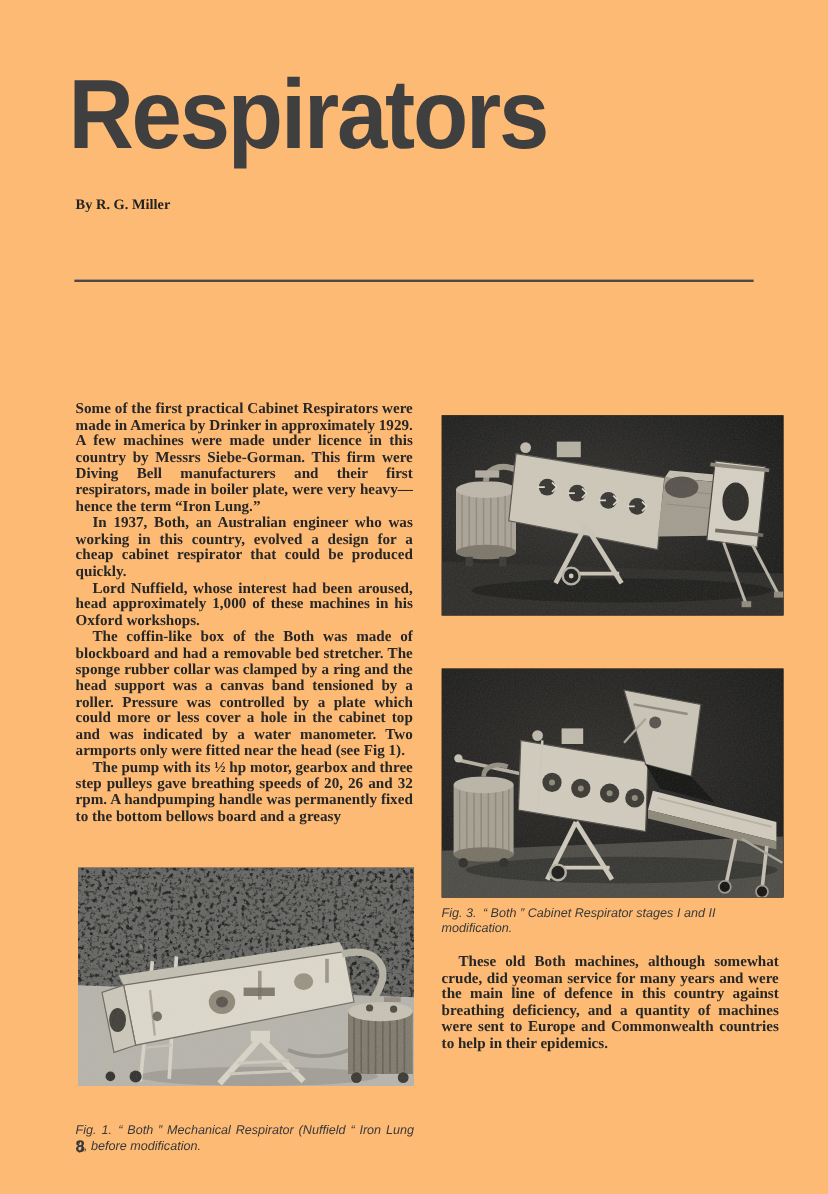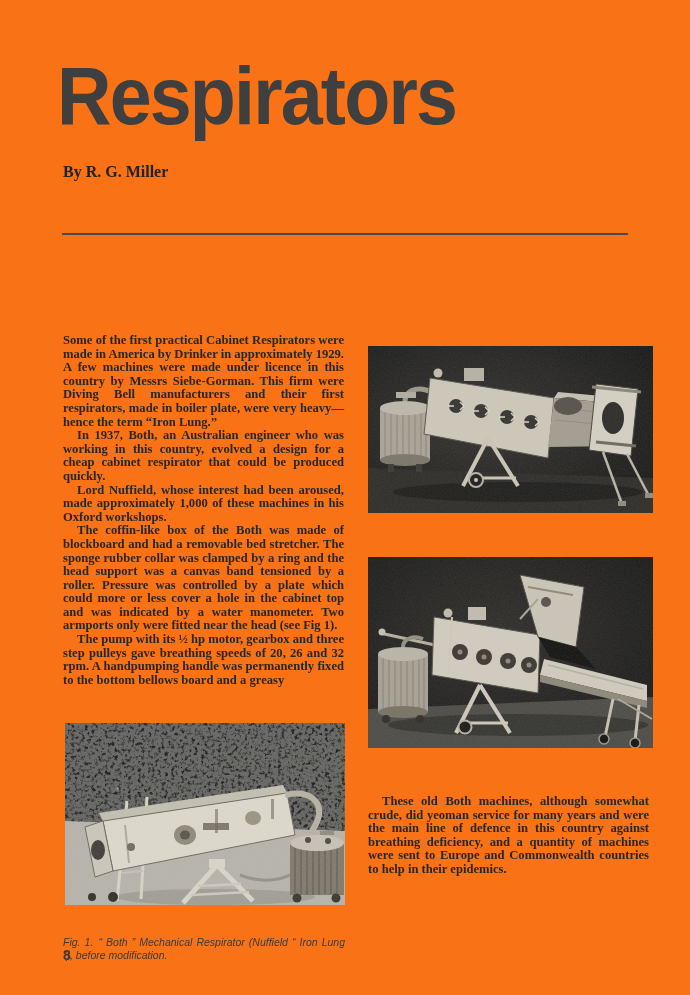--- a/index.html
+++ b/index.html
@@ -1,35 +1,35 @@
 <!DOCTYPE html>
 <html><head>
 <meta charset="utf-8">
 <style>
   html,body{margin:0;padding:0;}
   .page{
     position:relative;
     width:690px;height:995px;
-    background:#f97316;
+    background:#fdba74;
     font-family:"Liberation Serif", serif;
     color:#2a2a2a;
     overflow:hidden;
   }
   .title{
     position:absolute;left:57px;top:55px;margin:0;
     font-family:"Liberation Sans", sans-serif;
     font-weight:bold;font-size:82px;line-height:1;
     letter-spacing:-2px;color:#3f3f3f;
     transform:scaleX(0.92);transform-origin:left top;
     white-space:nowrap;
   }
   .byline{
     position:absolute;left:63px;top:164px;margin:0;
     font-family:"Liberation Serif", serif;
-    font-weight:bold;font-size:16px;line-height:1;color:#222;
+    font-weight:bold;font-size:12px;line-height:1;color:#222;
   }
   .rule{
     position:absolute;left:62px;top:233px;width:566px;height:2px;
     background:#4a4a4a;
   }
   .col-text{
     position:absolute;
     font-size:12.6px;line-height:13.6px;
     text-align:justify;color:#272727;
   }
@@ -64,21 +64,21 @@
 
 <div class="page">
 
   <h1 class="title">Respirators</h1>
   <p class="byline">By R. G. Miller</p>
   <div class="rule"></div>
 
   <div class="col-text" id="col1">
     <p>Some of the first practical Cabinet Respirators were made in America by Drinker in approximately 1929. A few machines were made under licence in this country by Messrs Siebe-Gorman. This firm were Diving Bell manufacturers and their first respirators, made in boiler plate, were very heavy—hence the term “Iron Lung.”</p>
     <p class="indent">In 1937, Both, an Australian engineer who was working in this country, evolved a design for a cheap cabinet respirator that could be produced quickly.</p>
-    <p class="indent">Lord Nuffield, whose interest had been aroused, made approximately 1,000 of these machines in his Oxford workshops.</p>
+    <p class="indent">Lord Nuffield, whose interest had been aroused, head approximately 1,000 of these machines in his Oxford workshops.</p>
     <p class="indent">The coffin-like box of the Both was made of blockboard and had a removable bed stretcher. The sponge rubber collar was clamped by a ring and the head support was a canvas band tensioned by a roller. Pressure was controlled by a plate which could more or less cover a hole in the cabinet top and was indicated by a water manometer. Two armports only were fitted near the head (see Fig 1).</p>
     <p class="indent">The pump with its ½ hp motor, gearbox and three step pulleys gave breathing speeds of 20, 26 and 32 rpm. A handpumping handle was permanently fixed to the bottom bellows board and a greasy</p>
   </div>
 
   <svg width="0" height="0" style="position:absolute">
     <defs>
       <filter id="grain" x="0" y="0" width="100%" height="100%">
         <feTurbulence type="fractalNoise" baseFrequency="0.8" numOctaves="2" stitchTiles="stitch"></feTurbulence>
         <feColorMatrix type="matrix" values="0 0 0 0 0.62  0 0 0 0 0.61  0 0 0 0 0.58  0 0 0 0.55 0"></feColorMatrix>
       </filter>
@@ -230,20 +230,21 @@
       <g stroke="#cdc8ba" fill="none">
         <path d="M112,128 L88,176" stroke-width="4"></path>
         <path d="M112,128 L142,176" stroke-width="4"></path>
         <path d="M92,166 L140,166" stroke-width="3"></path>
         <path d="M80,118 L84,60" stroke-width="2"></path>
         <circle cx="97" cy="170" r="6.5" fill="#1a1a18" stroke-width="2" stroke="#b5b0a2"></circle>
       </g>
       <rect x="0" y="0" width="285" height="191" filter="url(#grain)" opacity="0.22"></rect>
     </svg>
   </div>
+  <p class="caption" id="caption-fig3">Fig. 3. “ Both ” Cabinet Respirator stages I and II modification.</p>
 
   <div class="col-text" id="col2">
     <p class="indent">These old Both machines, although somewhat crude, did yeoman service for many years and were the main line of defence in this country against breathing deficiency, and a quantity of machines were sent to Europe and Commonwealth countries to help in their epidemics.</p>
   </div>
 
   <div class="photo" id="photo-fig1">
     <svg viewBox="0 0 280 182" width="280" height="182">
       <rect x="0" y="0" width="280" height="112" fill="#62615c"></rect>
       <rect x="0" y="0" width="280" height="112" filter="url(#foliage)" opacity="0.75"></rect>
       <rect x="0" y="0" width="280" height="112" filter="url(#speckle)" opacity="0.35"></rect>

